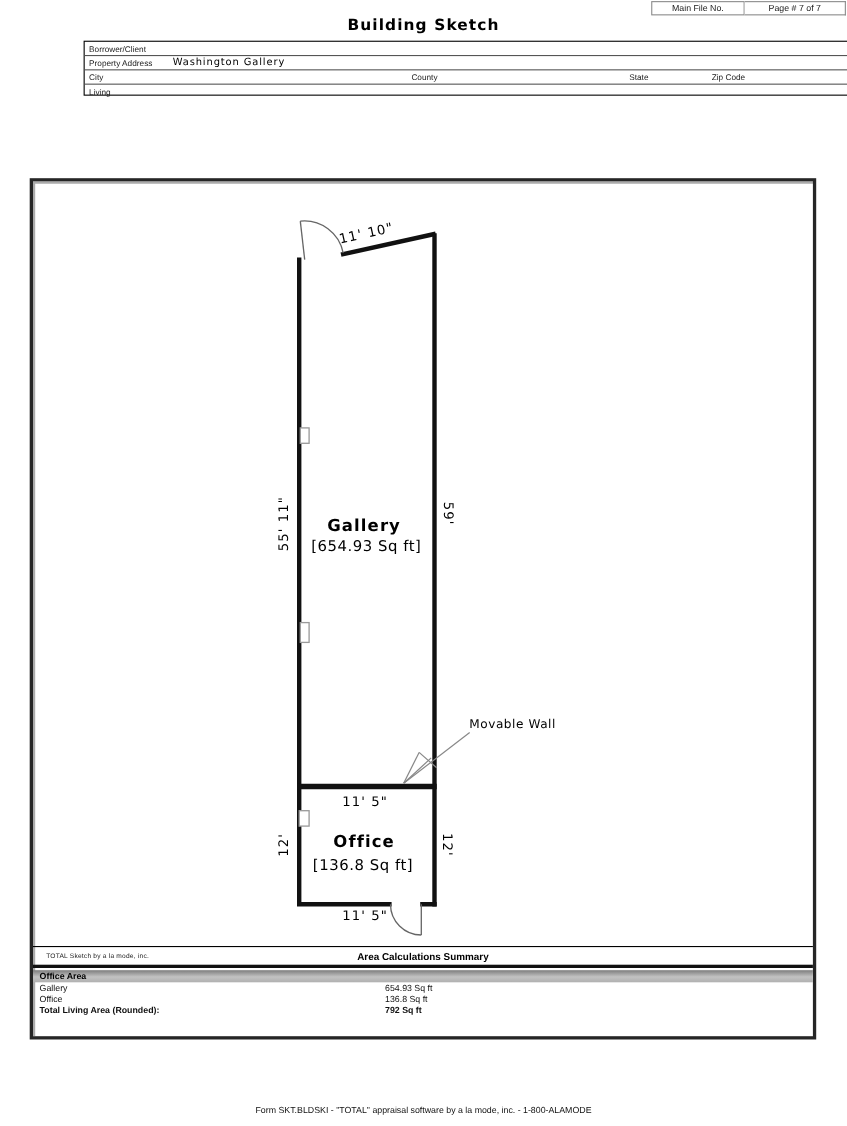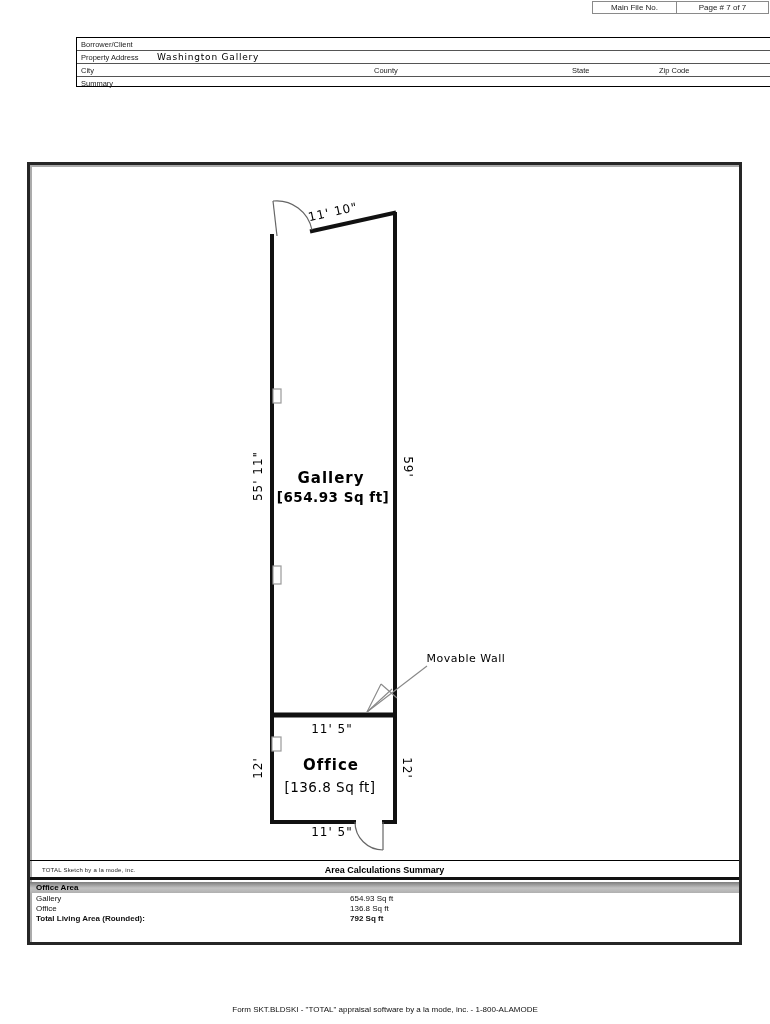--- a/index.html
+++ b/index.html
@@ -21,21 +21,21 @@
   #form-box{position:absolute;left:30px;top:37px;width:709px;height:50px;border:1px solid #000;box-sizing:border-box;margin-left:46px;}
   .form-row{position:relative;height:12px;border-bottom:1px solid #555;font-size:7.5px;color:#222;}
   .form-row:last-child{border-bottom:none;}
   .form-row .lbl{position:absolute;left:4px;top:2px;white-space:nowrap;}
   .form-row .val{
     position:absolute;left:80px;top:1px;font-family:"DejaVu Sans",sans-serif;
     font-size:9px;letter-spacing:0.8px;color:#000;white-space:nowrap;
   }
   .form-row .lbl.county{left:297px;}
   .form-row .lbl.state{left:495px;}
-  .form-row .lbl.zip{left:582px;text-align:center;}
+  .form-row .lbl.zip{left:570px;text-align:center;}
   
   #sketch-box{
     position:absolute;left:27px;top:162px;width:715px;height:783px;box-sizing:border-box;
     border:3px solid #262626;box-shadow:inset 2px 2px 0 #ababab;background:transparent;
   }
   #plan-svg{position:absolute;left:0;top:0;width:770px;height:1024px;}
   
   .abs-c{position:absolute;transform:translate(-50%,-50%);white-space:nowrap;font-family:"DejaVu Sans",sans-serif;color:#000;}
   .dim{font-size:12px;letter-spacing:1px;}
   .rot-l{transform:translate(-50%,-50%) rotate(-90deg);}
@@ -65,37 +65,38 @@
 </head>
 <body>
 
 <div id="page">
 
   <div id="fileboxes">
     <div class="cell">Main File No.</div>
     <div class="cell">Page # 7 of 7</div>
   </div>
 
+  <div id="title">Building Sketch</div>
 
   <div id="form-box">
     <div class="form-row">
       <span class="lbl">Borrower/Client</span>
     </div>
     <div class="form-row">
       <span class="lbl">Property Address</span>
       <span class="val">Washington Gallery</span>
     </div>
     <div class="form-row">
       <span class="lbl">City</span>
       <span class="lbl county">County</span>
       <span class="lbl state">State</span>
       <span class="lbl zip">Zip Code</span>
     </div>
     <div class="form-row">
-      <span class="lbl">Summary</span>
+      <span class="lbl">Living</span>
     </div>
   </div>
 
   <div id="sketch-box"></div>
 
   <svg id="plan-svg" viewBox="0 0 770 1024">
 
     <g stroke="#111" stroke-width="4" fill="none">
       <path d="M272,234 L272,822"></path>
       <path d="M310,231.5 L396,212.5"></path>
@@ -122,21 +123,21 @@
       <path d="M367,712 L381,684"></path>
       <path d="M367,712 L392,689"></path>
       <path d="M381,684 L397,698"></path>
     </g>
   </svg>
 
   <div class="abs-c dim rot-slant" style="left:333px;top:212px;">11' 10"</div>
   <div class="abs-c dim rot-l" style="left:258px;top:476px;">55' 11"</div>
   <div class="abs-c dim rot-r" style="left:408px;top:467px;">59'</div>
   <div class="abs-c room-name" style="left:331px;top:478px;">Gallery</div>
-  <div class="abs-c room-area" style="left:333px;top:497px;font-weight:bold;">[654.93 Sq ft]</div>
+  <div class="abs-c room-area" style="left:333px;top:497px;">[654.93 Sq ft]</div>
   <div class="abs-c annotation" style="left:466px;top:658px;">Movable Wall</div>
   <div class="abs-c dim" style="left:332px;top:729px;">11' 5"</div>
   <div class="abs-c dim rot-l" style="left:258px;top:768px;">12'</div>
   <div class="abs-c dim rot-r" style="left:407px;top:768px;">12'</div>
   <div class="abs-c room-name" style="left:331px;top:765px;">Office</div>
   <div class="abs-c room-area" style="left:330px;top:787px;">[136.8 Sq ft]</div>
   <div class="abs-c dim" style="left:332px;top:832px;">11' 5"</div>
 
   <div id="sum-sep"></div>
   <div id="sketch-credit">TOTAL Sketch by a la mode, inc.</div>

